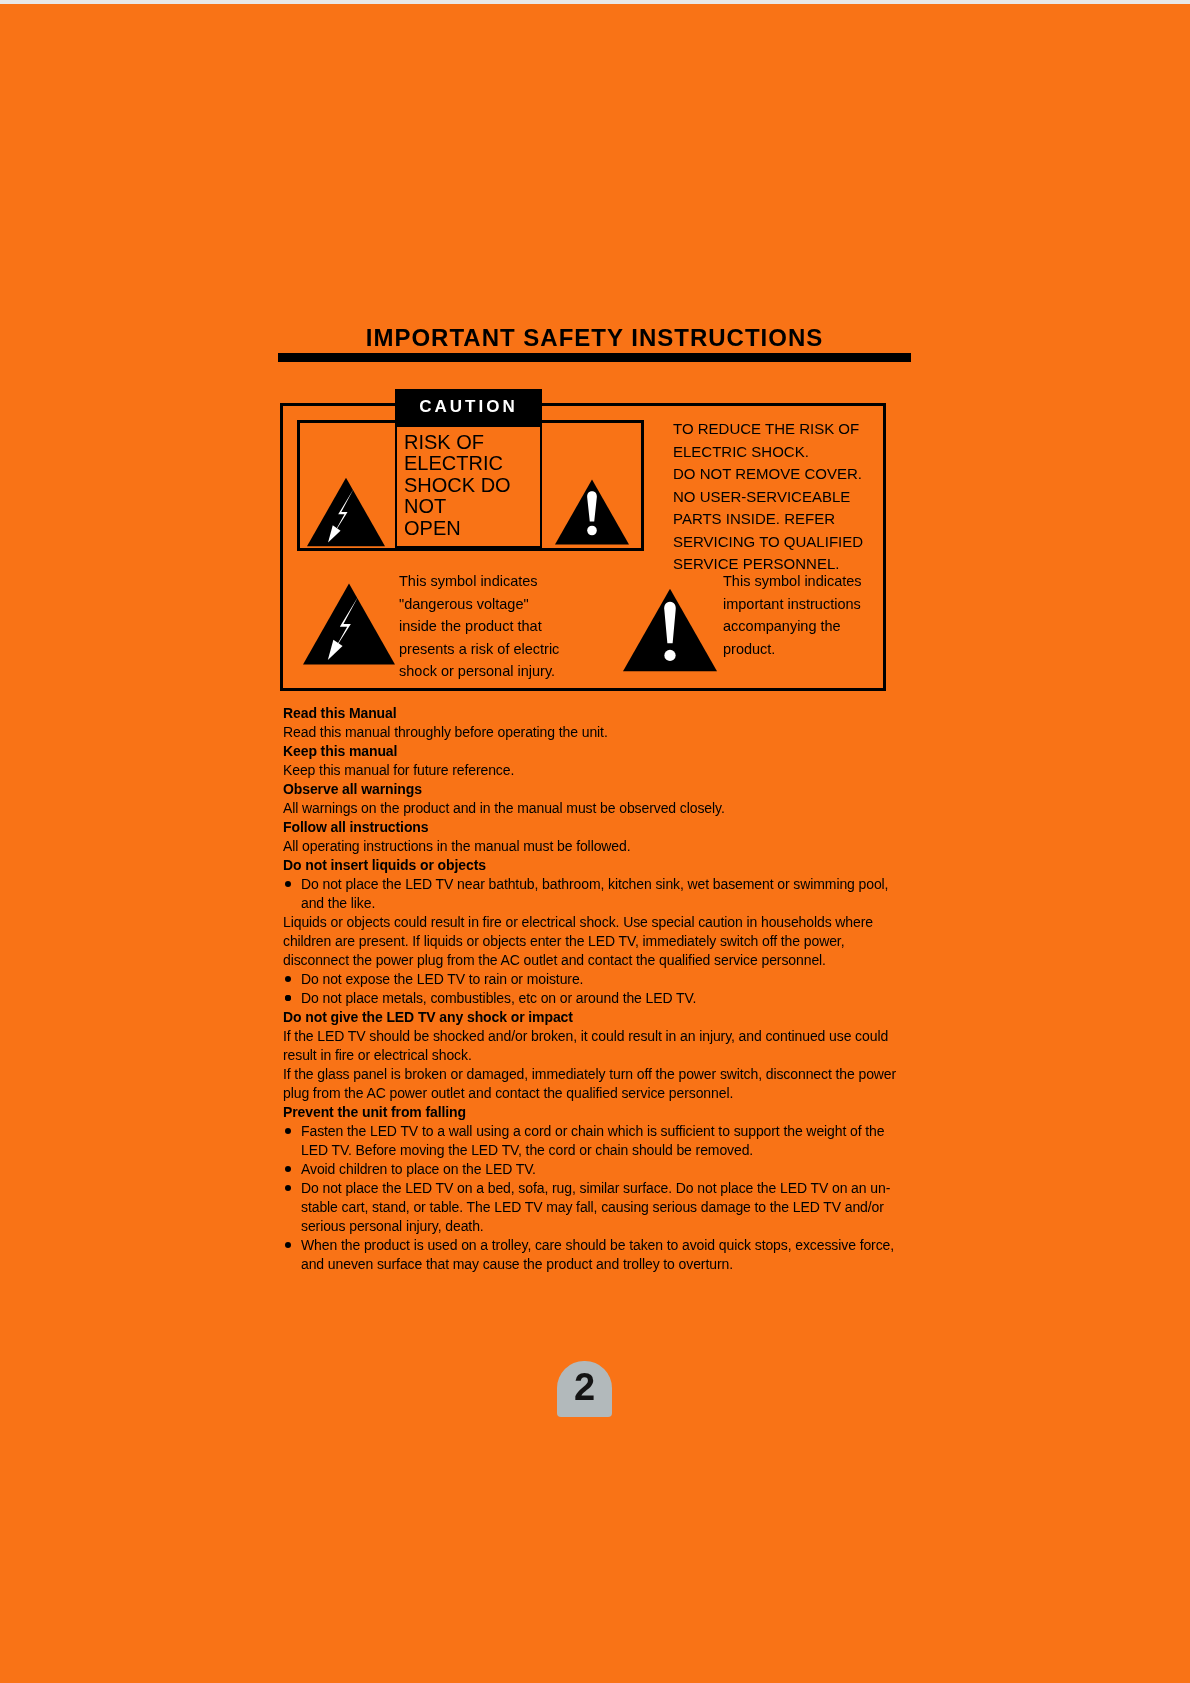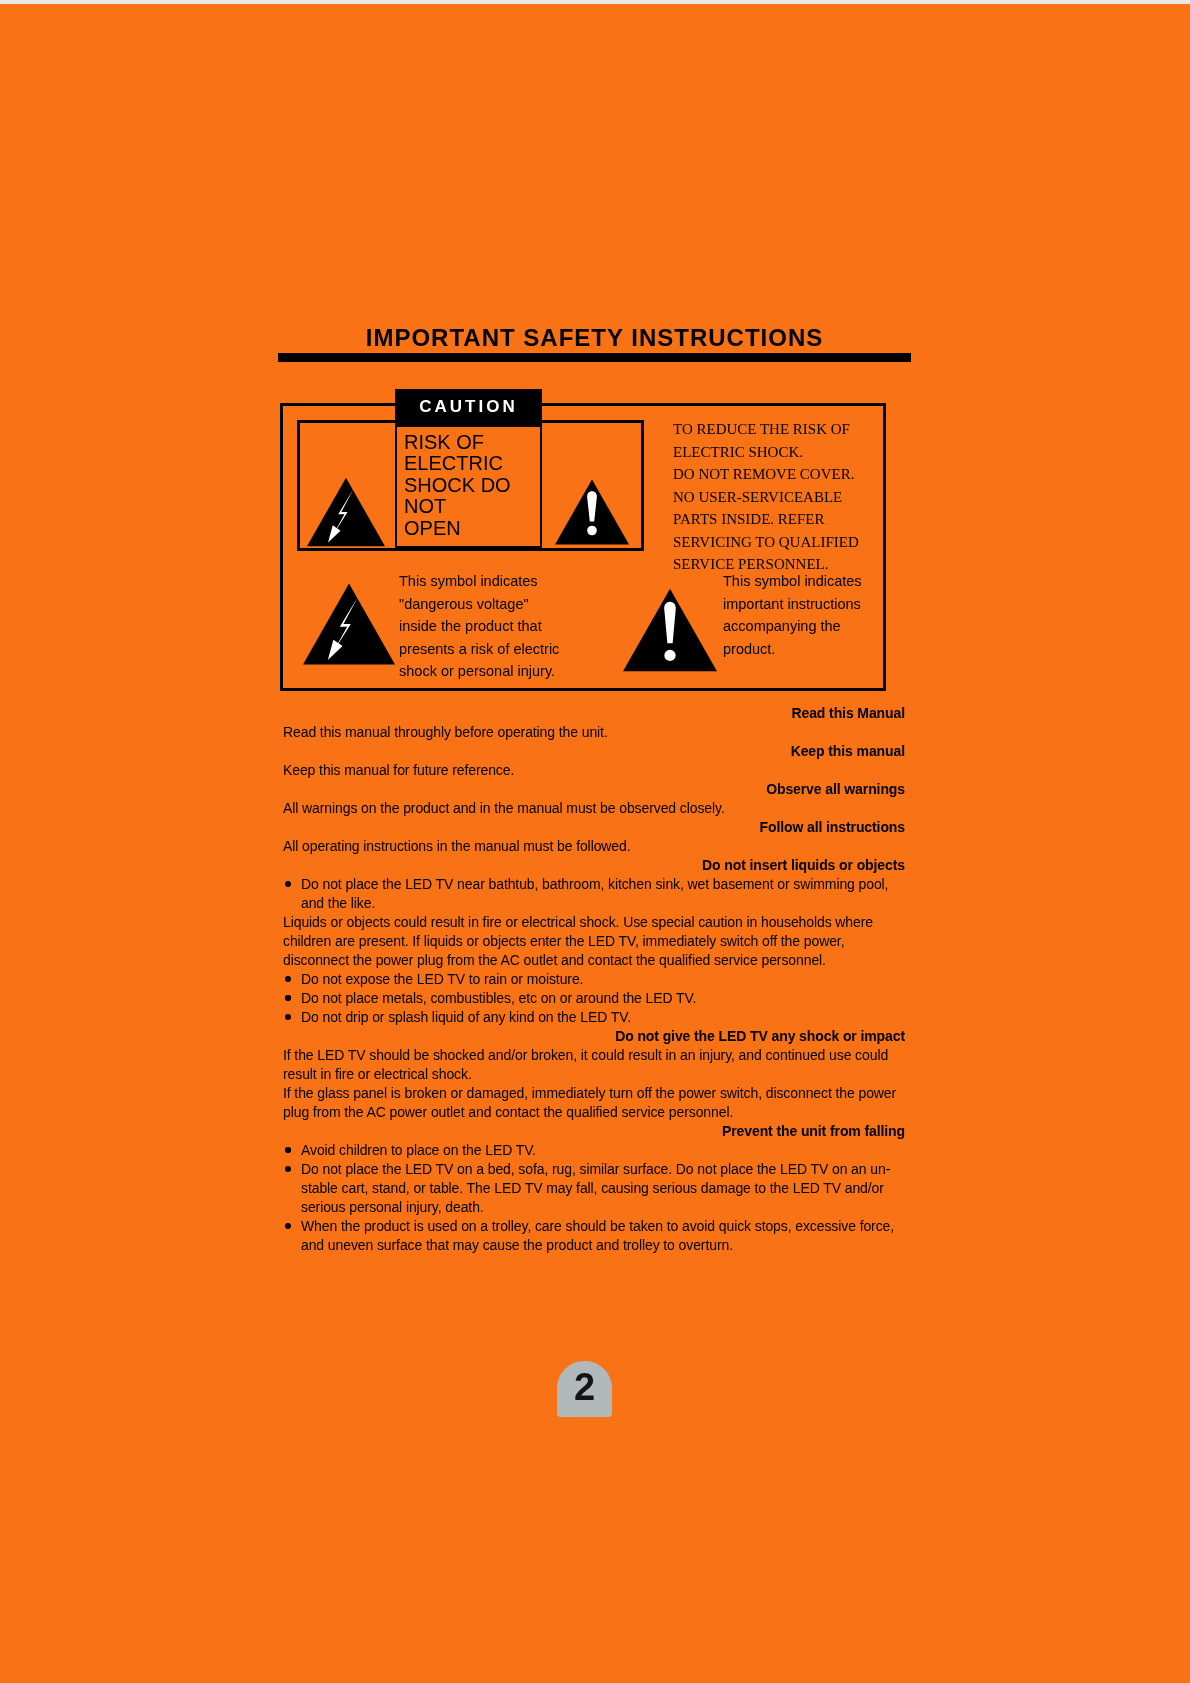--- a/index.html
+++ b/index.html
@@ -59,21 +59,20 @@
     font-size: 20px; line-height: 21.5px;
     white-space: pre-line;
   }
   .caution-unit .tri-small-excl { width: 74px; height: 72px; margin-left: 13px; flex: 0 0 auto; }
 
   .shock-risk-notice {
     position: absolute;
     left: 390px; top: 12px; width: 210px;
     font-size: 15px; line-height: 22.5px;
     white-space: pre-line;
-    font-family: Liberation Serif, serif;
   }
 
   .symbol-icon-voltage { position: absolute; left: 20px; top: 156px; width: 92px; height: 124px; }
   .symbol-text-voltage {
     position: absolute; left: 116px; top: 164px; width: 180px;
     font-size: 14.5px; line-height: 22.5px; white-space: pre-line;
   }
   .symbol-icon-alert { position: absolute; left: 340px; top: 166px; width: 94px; height: 116px; }
   .symbol-text-alert {
     position: absolute; left: 440px; top: 164px; width: 170px;
@@ -81,21 +80,21 @@
   }
 
   
   .content {
     position: absolute;
     left: 283px; top: 700px; width: 622px;
     font-size: 14px; line-height: 19px;
     letter-spacing: -0.1px;
   }
   .blk { margin: 0; }
-  .blk.heading { font-weight: 700; text-align: right; }
+  .blk.heading { font-weight: 700; }
   .blk.bullet { position: relative; padding-left: 18px; }
   .blk.bullet .dot {
     position: absolute; left: 2px; top: 6px;
     width: 6px; height: 6px; border-radius: 50%;
     background: #000;
   }
 
   
   .page-badge {
     position: absolute;
@@ -174,26 +173,25 @@
       <div class="blk heading">Observe all warnings</div>
       <div class="blk para">All warnings on the product and in the manual must be observed closely.</div>
       <div class="blk heading">Follow all instructions</div>
       <div class="blk para">All operating instructions in the manual must be followed.</div>
       <div class="blk heading">Do not insert liquids or objects</div>
       <div class="blk bullet"><span class="dot"></span><span>Do not place the LED TV near bathtub, bathroom, kitchen sink,  wet basement or swimming pool, and the like.</span></div>
       <div class="blk para">Liquids or objects could result in fire or electrical shock. Use special caution in households where children are present. If liquids or objects enter the LED TV, immediately switch off the power, disconnect the power plug from the AC outlet and contact the qualified service personnel.</div>
       <div class="blk bullet"><span class="dot"></span><span>Do not expose the LED TV to rain or moisture.</span></div>
       <div class="blk bullet"><span class="dot"></span></div>
       <div class="blk bullet"><span class="dot"></span><span>Do not place metals, combustibles, etc on or around the LED TV.</span></div>
-      <div class="blk bullet"><span class="dot"></span><span>Do not drip or splash liquid of any kind on the LED TV.</span></div>
       <div class="blk heading">Do not give the LED TV any shock or impact</div>
       <div class="blk para">If the LED TV should be shocked and/or broken, it could result in an injury, and continued use could result in fire or electrical shock.</div>
       <div class="blk para">If the glass panel is broken or damaged, immediately turn off the power switch, disconnect the power plug from the AC power outlet and contact the qualified service personnel.</div>
       <div class="blk heading">Prevent the unit from falling</div>
-      <div class="blk bullet"><span class="dot"></span></div>
+      <div class="blk bullet"><span class="dot"></span><span>Fasten the LED TV to a wall using a cord or chain which is sufficient to support the weight of the LED TV. Before moving the LED TV, the cord or chain should be removed.</span></div>
       <div class="blk bullet"><span class="dot"></span><span>Avoid children to place on the LED TV.</span></div>
       <div class="blk bullet"><span class="dot"></span><span>Do not place the LED TV on a bed, sofa,  rug, similar surface. Do not place the LED TV on an un-stable cart, stand, or table. The LED TV may fall, causing serious damage to the LED TV and/or serious personal injury, death.</span></div>
       <div class="blk bullet"><span class="dot"></span><span>When the product is used on a trolley, care should be taken to avoid quick stops, excessive force, and uneven surface that may cause the product and trolley to overturn.</span></div>
     </div>
 
   <div class="page-badge" style="background: rgb(178, 185, 187);">
     <span>2</span>
   </div>
 
 </div>

